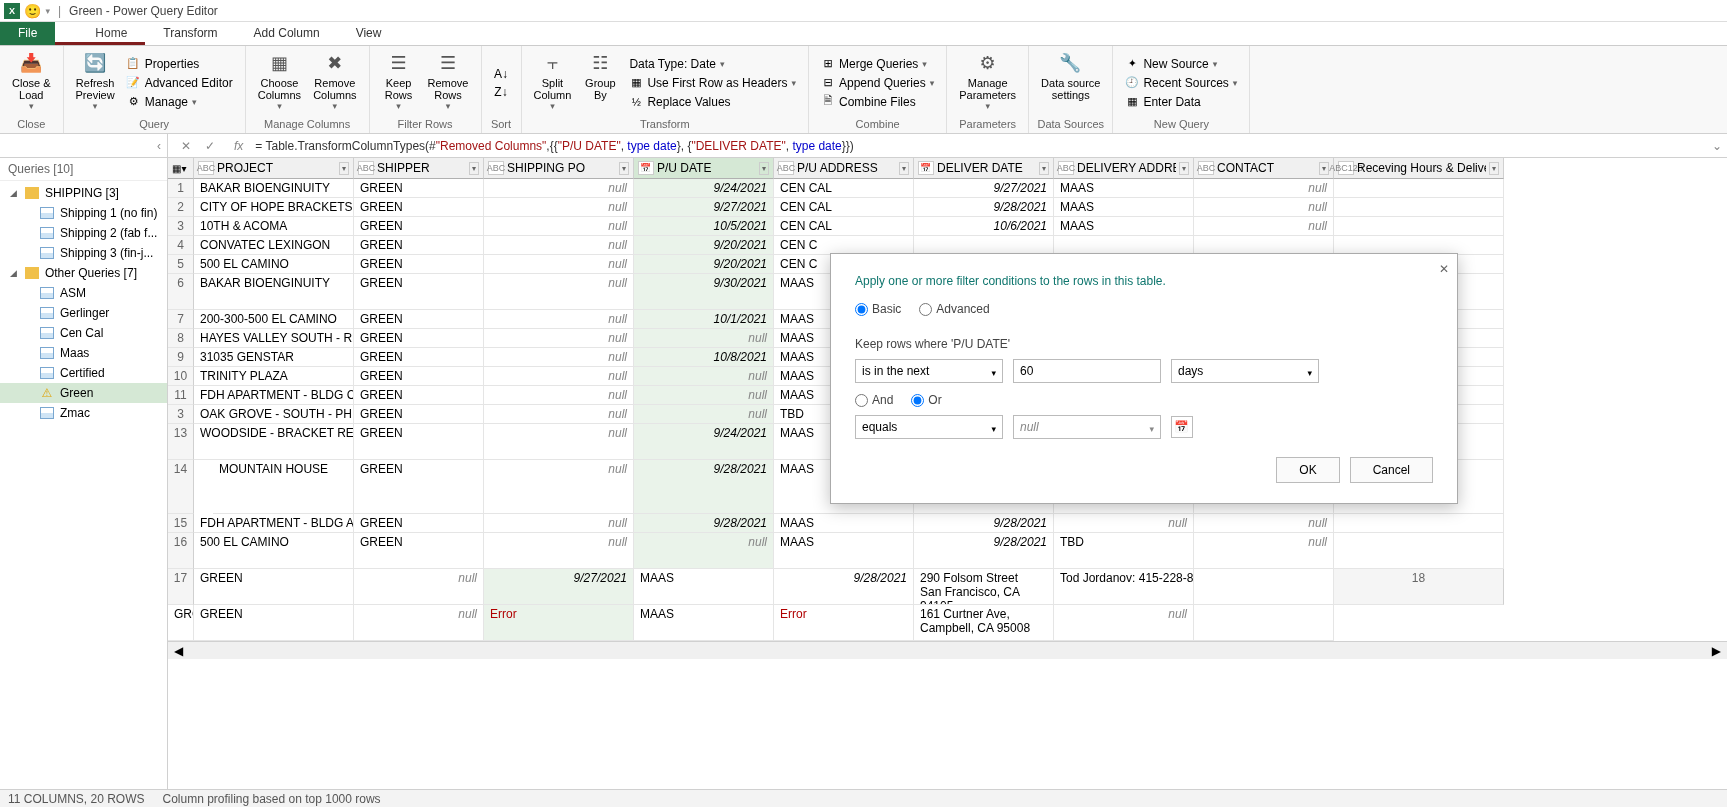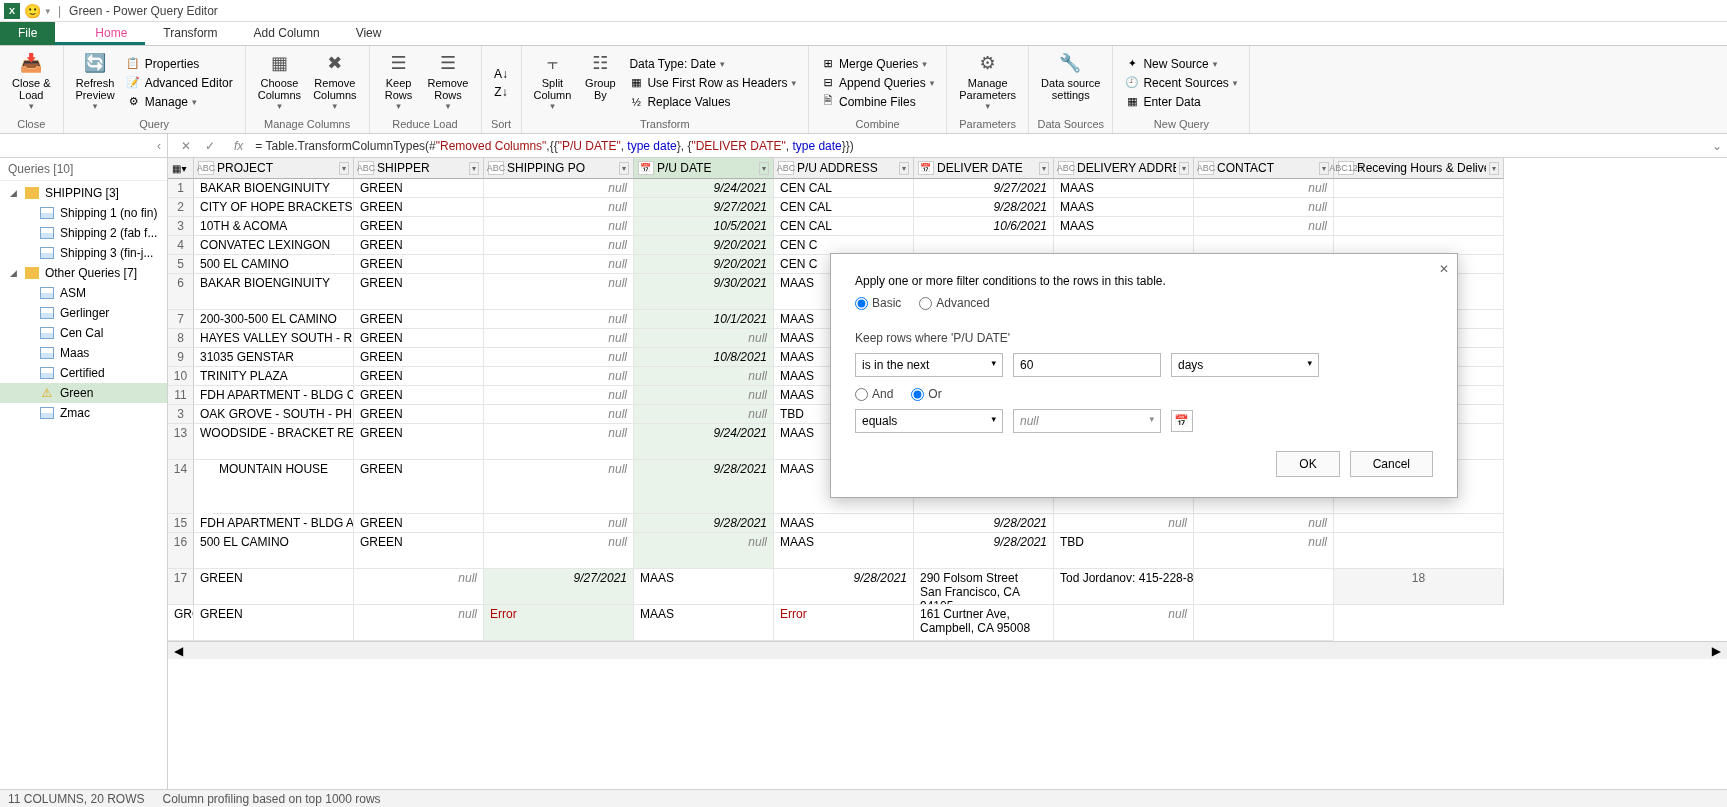--- a/index.html
+++ b/index.html
@@ -9,21 +9,21 @@
 .title-bar { height: 22px; background: #fff; border-bottom: 1px solid #ddd; display: flex; align-items: center; padding: 0 4px; gap: 4px; }
 .title-bar .excel-ico { width: 16px; height: 16px; background: #217346; color: #fff; font-size: 9px; display: flex; align-items: center; justify-content: center; font-weight: bold; }
 .title-bar .emoji-ico { font-size: 14px; }
 .title-bar .sep { color: #888; margin: 0 4px; }
 .title-bar .title-text { color: #444; }
 
 
 .tabs { height: 24px; background: #fff; display: flex; align-items: stretch; border-bottom: 1px solid #ccc; }
 .tab { padding: 4px 18px; cursor: pointer; color: #333; }
 .tab.file { background: #217346; color: #fff; }
-.tab.active { border-bottom: 3px solid #0f766e; color: #ec4899; font-weight: 400; padding-left: 40px; }
+.tab.active { border-bottom: 3px solid #7f1d1d; color: #404040; font-weight: 400; padding-left: 40px; }
 
 
 .ribbon { height: 88px; background: #f8f8f8; border-bottom: 1px solid #d0d0d0; display: flex; }
 .ribbon-group { border-right: 1px solid #e0e0e0; padding: 3px 8px; display: flex; flex-direction: column; justify-content: space-between; }
 .ribbon-group-label { font-size: 11px; color: #666; text-align: center; margin-top: auto; padding-top: 2px; }
 .ribbon-group-body { display: flex; gap: 4px; flex: 1; }
 .ribbon-btn-big { display: flex; flex-direction: column; align-items: center; justify-content: flex-start; padding: 2px 4px; cursor: pointer; min-width: 42px; }
 .ribbon-ico { width: 24px; height: 24px; margin-bottom: 2px; display: flex; align-items: center; justify-content: center; font-size: 18px; color: #555; }
 .ribbon-btn-big span { font-size: 11px; text-align: center; line-height: 12px; }
 .ribbon-small-list { display: flex; flex-direction: column; gap: 1px; justify-content: center; }
@@ -72,27 +72,27 @@
 .cell.null { color: #888; font-style: italic; text-align: right; }
 .cell.date { text-align: right; font-style: italic; }
 .cell.error { color: #b00000; }
 .grid-hscroll { height: 18px; background: #f0f0f0; border-top: 1px solid #d0d0d0; display: flex; align-items: center; justify-content: space-between; padding: 0 6px;}
 
 
 .dialog { position: absolute; top: 253px; left: 830px; width: 628px; background: #fff; border: 1px solid #aaa; box-shadow: 0 4px 16px rgba(0,0,0,.25); z-index: 100; }
 .dialog-close { position: absolute; top: 6px; right: 8px; font-size: 14px; color: #666; cursor: pointer; }
 .dialog-body { padding: 20px 24px; }
 .dialog-title { font-size: 20px; color: #217346; font-weight: 400; margin-bottom: 10px; }
-.dialog-sub { color: #000000; margin-bottom: 8px; }
+.dialog-sub { color: #0f766e; margin-bottom: 14px; }
 .dialog-radios { display: flex; gap: 18px; margin-bottom: 10px; }
 .dialog-radios label { display: flex; align-items: center; gap: 4px; color: #444; }
 .dialog-keep { color: #444; margin-bottom: 8px; margin-top: 21px; }
 .dialog-row { display: flex; gap: 10px; margin-bottom: 10px; align-items: center; }
 .dialog-select, .dialog-input { border: 1px solid #bbb; padding: 4px 6px; font-size: 12px; background: #fff; }
-.dialog-select { width: 148px; display: flex; justify-content: space-between; align-items: flex-start; cursor: pointer;}
+.dialog-select { width: 148px; display: flex; justify-content: space-between; align-items: flex-end; cursor: pointer;}
 .dialog-input { width: 148px; }
 .dialog-btns { display: flex; gap: 10px; justify-content: flex-end; margin-top: 18px; }
 .dialog-btn { border: 1px solid #bbb; padding: 5px 22px; background: #fafafa; cursor: pointer; }
 .cal-btn { width: 22px; height: 22px; border: 1px solid #bbb; display: flex; align-items: center; justify-content: center; cursor: pointer; font-size: 12px;}
 
 
 .status-bar { height: 18px; background: #f3f3f3; border-top: 1px solid #d0d0d0; display: flex; align-items: center; padding: 0 8px; gap: 18px; color: #555; font-size: 11px; }
 
 .caret-down::after { content: " ▾"; font-size: 9px; color: #666; }
 </style>
@@ -174,21 +174,21 @@
           <div class="ribbon-ico">☰</div>
           <span style="white-space:pre-line">Keep
 Rows</span>
         </div>
       <div class="ribbon-btn-big caret-down">
           <div class="ribbon-ico">☰</div>
           <span style="white-space:pre-line">Remove
 Rows</span>
         </div>
     </div>
-    <div class="ribbon-group-label">Reduce Load</div>
+    <div class="ribbon-group-label">Filter Rows</div>
   </div>
 
   <div class="ribbon-group" style="min-width:40px">
     <div class="ribbon-group-body" style="flex-direction:column;gap:2px;align-items:center;justify-content:center">
       <div class="ribbon-small" style="padding:1px">
           <span>A↓</span>
         </div>
       <div class="ribbon-small" style="padding:1px">
           <span>Z↓</span>
         </div>

